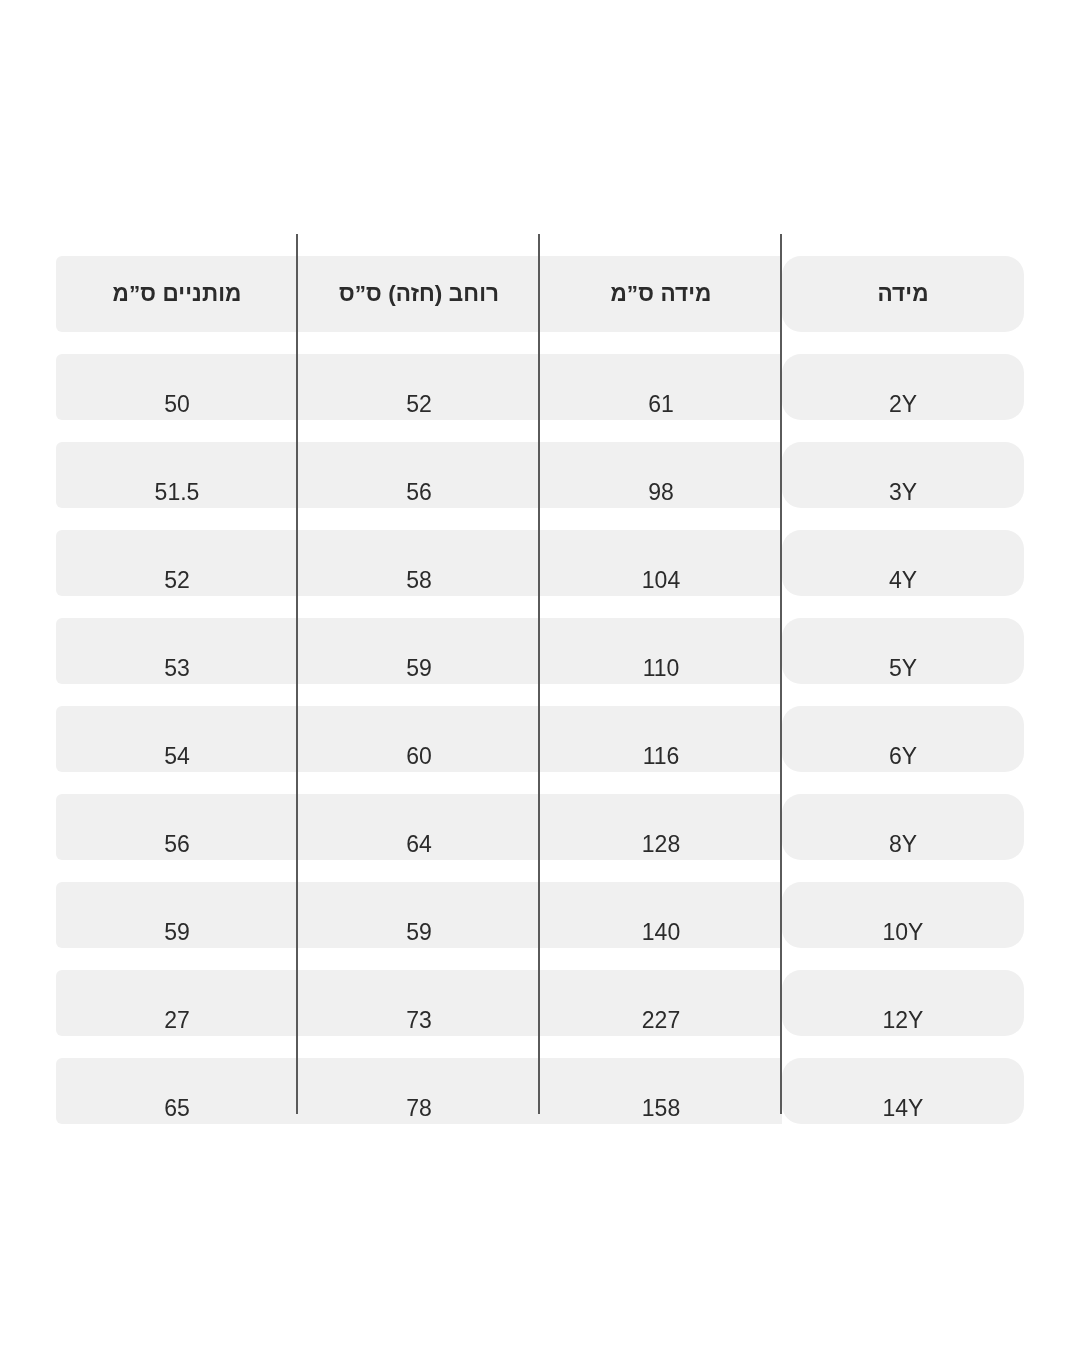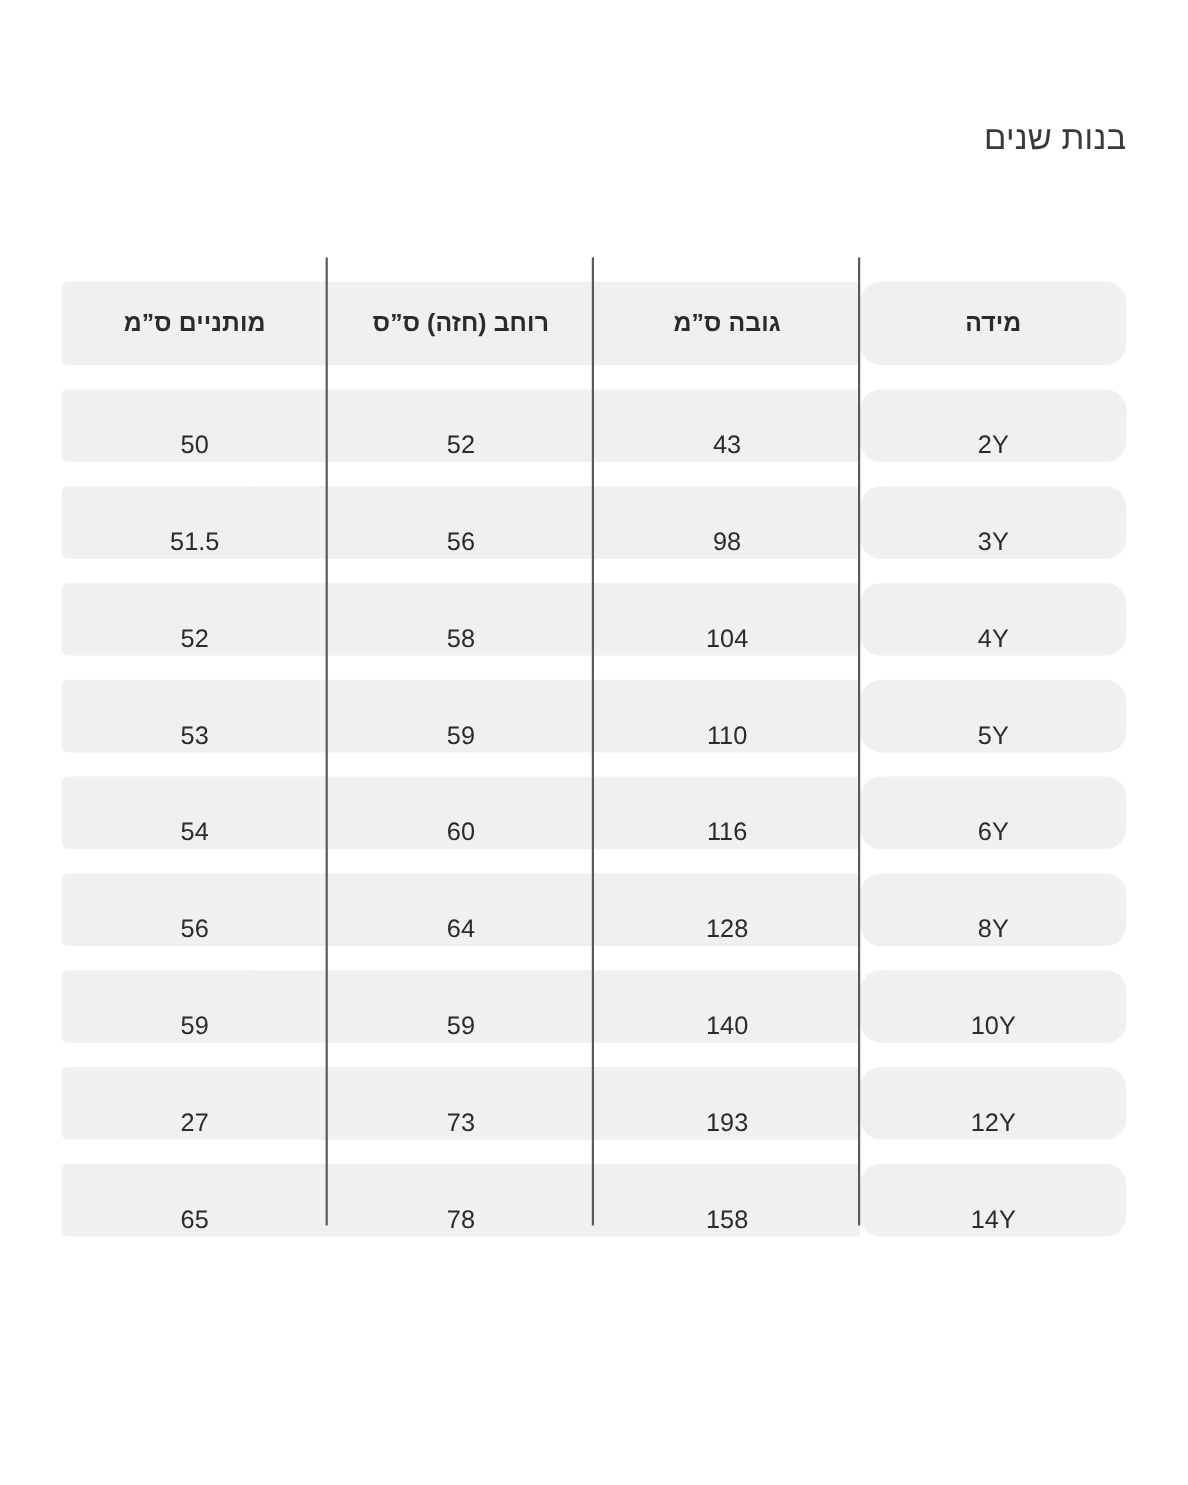--- a/index.html
+++ b/index.html
@@ -118,47 +118,46 @@
   }
   .divider-line.d1 { right: 242px; }
   .divider-line.d2 { right: 484px; }
   .divider-line.d3 { right: 726px; }
 </style>
 </head>
 <body>
 
 <div class="page">
 
-  <div class="chart-title">בנות שנים</div>
 
   <div class="table-wrap">
     <table class="size-table">
       <thead>
         <tr id="header-row">
             <th>
               <span class="cell-text">מידה</span>
             </th>
             <th>
-              <span class="cell-text">גובה ס”מ</span>
+              <span class="cell-text">מידה ס”מ</span>
             </th>
             <th>
               <span class="cell-text">רוחב (חזה) ס”ס</span>
             </th>
             <th>
               <span class="cell-text">מותניים ס”מ</span>
             </th>
           </tr>
       </thead>
       <tbody id="table-body">
           <tr>
             <td>
               <span class="cell-text">2Y</span>
             </td>
             <td>
-              <span class="cell-text">43</span>
+              <span class="cell-text">61</span>
             </td>
             <td>
               <span class="cell-text">52</span>
             </td>
             <td>
               <span class="cell-text">50</span>
             </td>
           </tr>
           <tr>
             <td>
@@ -242,21 +241,21 @@
             </td>
             <td>
               <span class="cell-text">59</span>
             </td>
           </tr>
           <tr>
             <td>
               <span class="cell-text">12Y</span>
             </td>
             <td>
-              <span class="cell-text">193</span>
+              <span class="cell-text">227</span>
             </td>
             <td>
               <span class="cell-text">73</span>
             </td>
             <td>
               <span class="cell-text">27</span>
             </td>
           </tr>
           <tr>
             <td>

